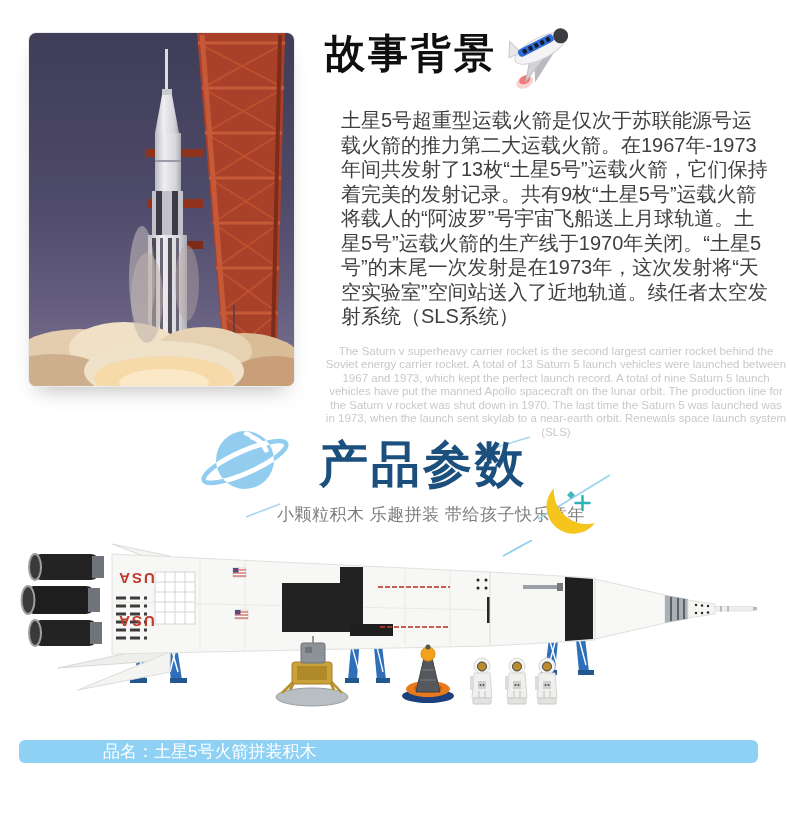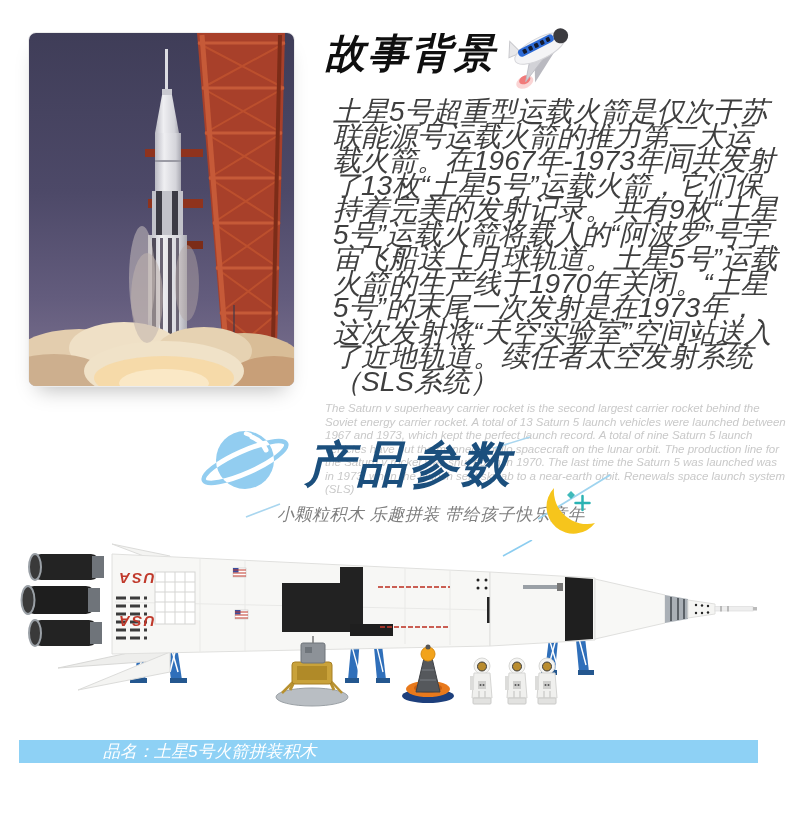--- a/index.html
+++ b/index.html
@@ -1,41 +1,41 @@
 <!DOCTYPE html>
 <html><head>
 <meta charset="utf-8">
 <style>
   html,body{margin:0;padding:0;background:#fff;}
   .page{position:relative;width:790px;height:833px;background:#fff;overflow:hidden;
-        font-family:"Liberation Sans","DejaVu Sans",sans-serif;font-style:italic;}
+        font-family:"Liberation Sans","DejaVu Sans",sans-serif;}
   
   .photo{position:absolute;left:28px;top:32px;width:265px;height:353px;border-radius:8px;
          overflow:hidden;border:1px solid #ececec;box-shadow:0 12px 20px -10px rgba(0,0,0,.28);}
   .story-title{position:absolute;left:325px;top:30px;font-size:40px;font-weight:bold;
          color:#0f0f0f;letter-spacing:3px;line-height:1.15;}
   .plane{position:absolute;left:500px;top:18px;}
   .story-text{position:absolute;left:325px;top:92px;width:462px;}
-  .story-text .cn{margin:8px;font-size:28px;line-height:24.5px;color:#3f3f3f;}
-  .story-text .en{margin:7px 0 18px 0;font-size:11.5px;line-height:13.5px;color:#c9c9c9;}
+  .story-text .cn{margin:16px;font-size:20px;line-height:24.5px;color:#3f3f3f;}
+  .story-text .en{margin:7px 0 18px 0;font-size:11.5px;line-height:13.5px;color:#c9c9c9;text-align:center;}
   
-  .params-title{position:absolute;left:305px;top:438px;font-size:49px;font-weight:bold;
+  .params-title{position:absolute;left:319px;top:438px;font-size:49px;font-weight:bold;
          color:#1b4f7d;letter-spacing:3px;line-height:1.1;}
   .params-subtitle{position:absolute;left:277px;top:503px;font-size:17px;color:#7e7e7e;
          letter-spacing:.5px;}
   .planet{position:absolute;left:198px;top:418px;}
   .moon{position:absolute;left:538px;top:463px;}
   .deco-a{position:absolute;left:492px;top:434px;}
   .deco-b{position:absolute;left:244px;top:500px;}
   
   .model{position:absolute;left:20px;top:540px;}
   
   .spec-table{position:absolute;left:19px;top:740px;width:739px;font-size:17px;}
   .spec-row{position:relative;height:23px;line-height:23px;}
-  .spec-row.blue{background:#8ed1f5;color:#ffffff;}
+  .spec-row.blue{background:#8ed1f5;color:#ffffff;border-radius:6px;}
   .spec-row.white{background:#ffffff;color:#3d3d3d;}
   .cell-left{position:absolute;left:84px;white-space:nowrap;}
   .cell-right{position:absolute;left:468px;white-space:nowrap;}
 </style>
 </head>
 <body>
 
 <div class="page">
 
   <div class="photo">

